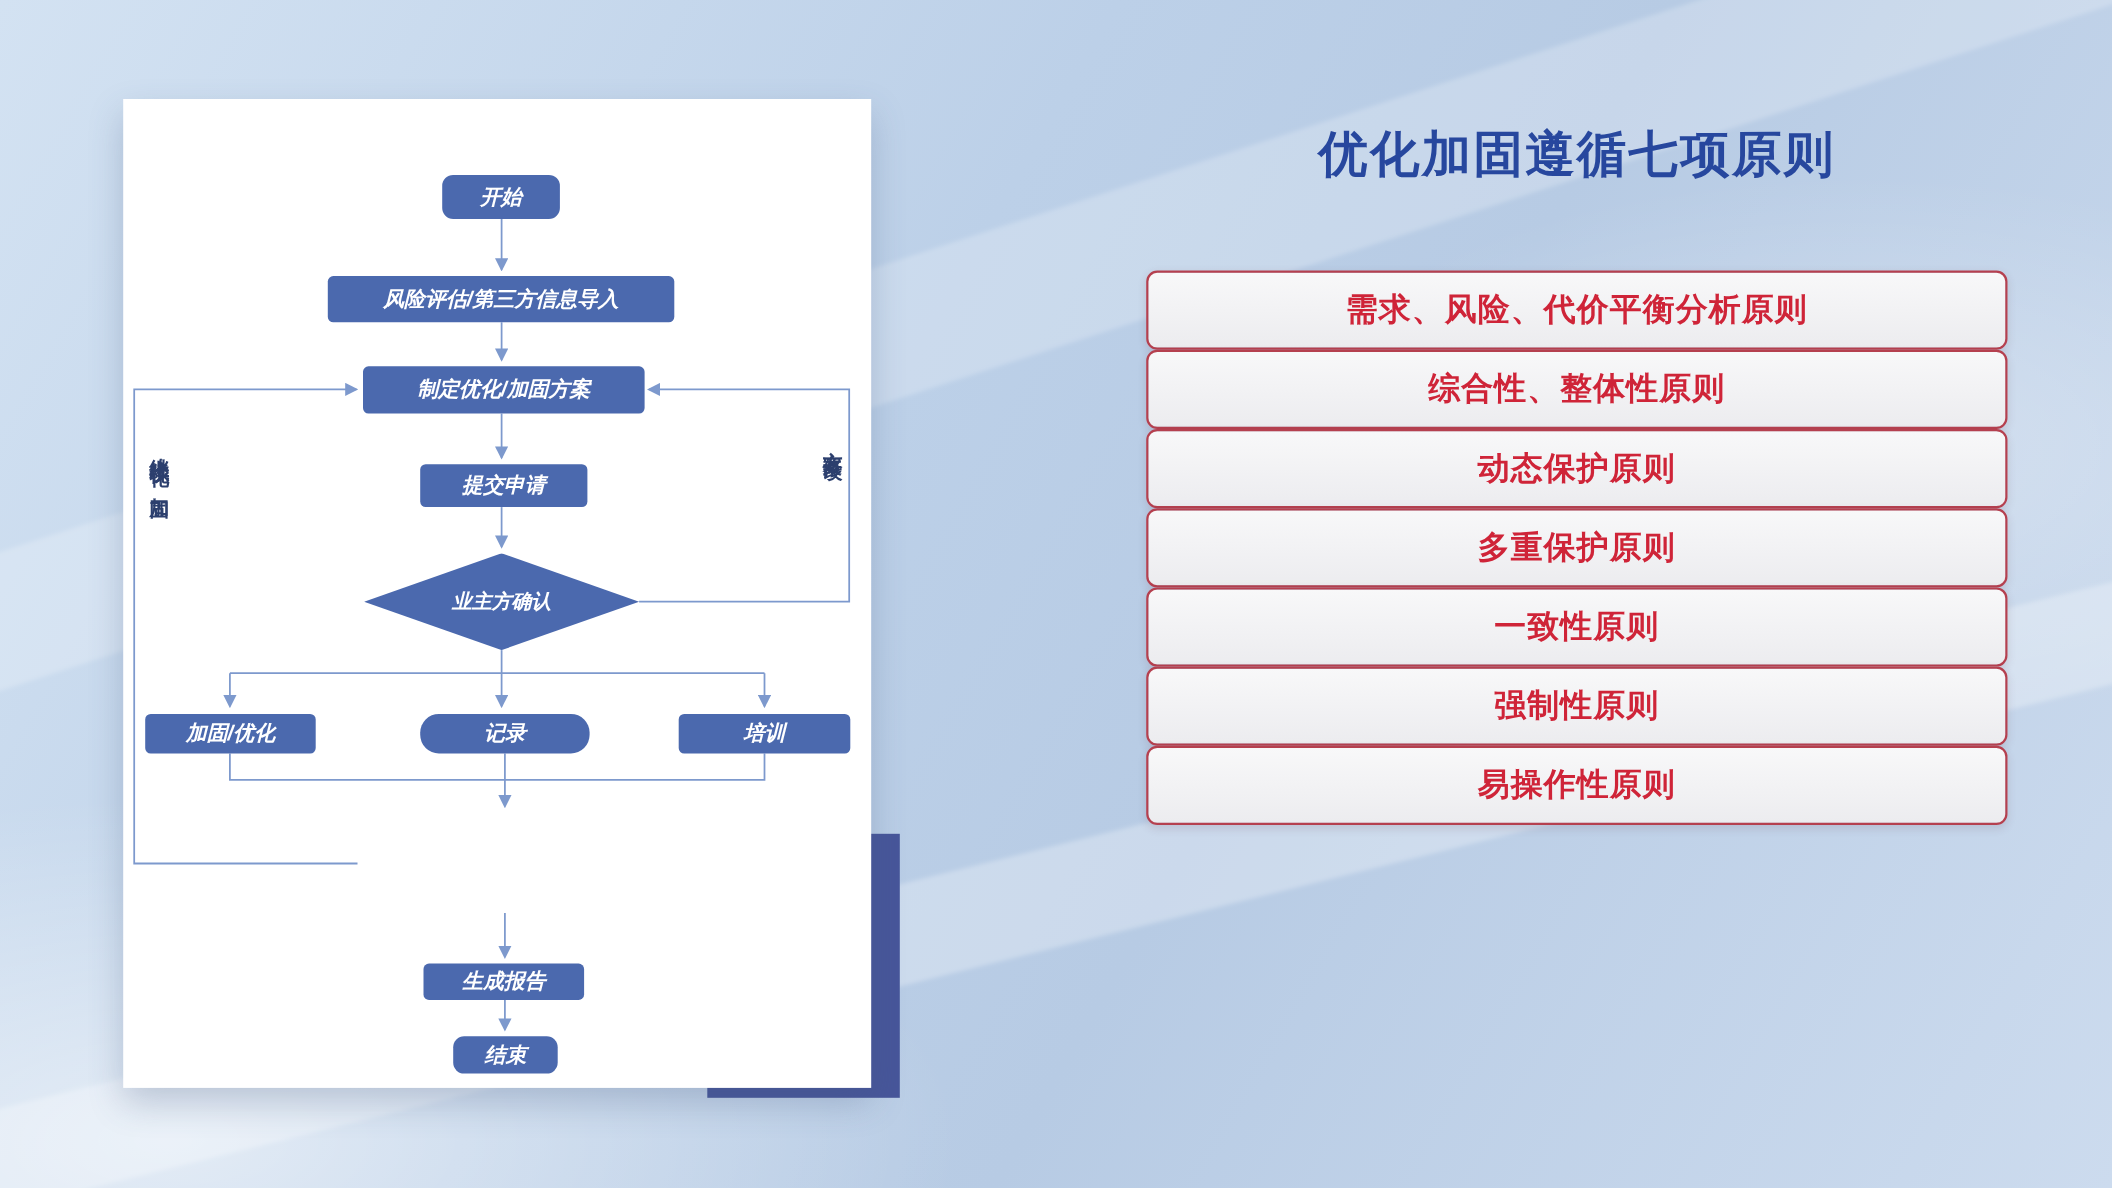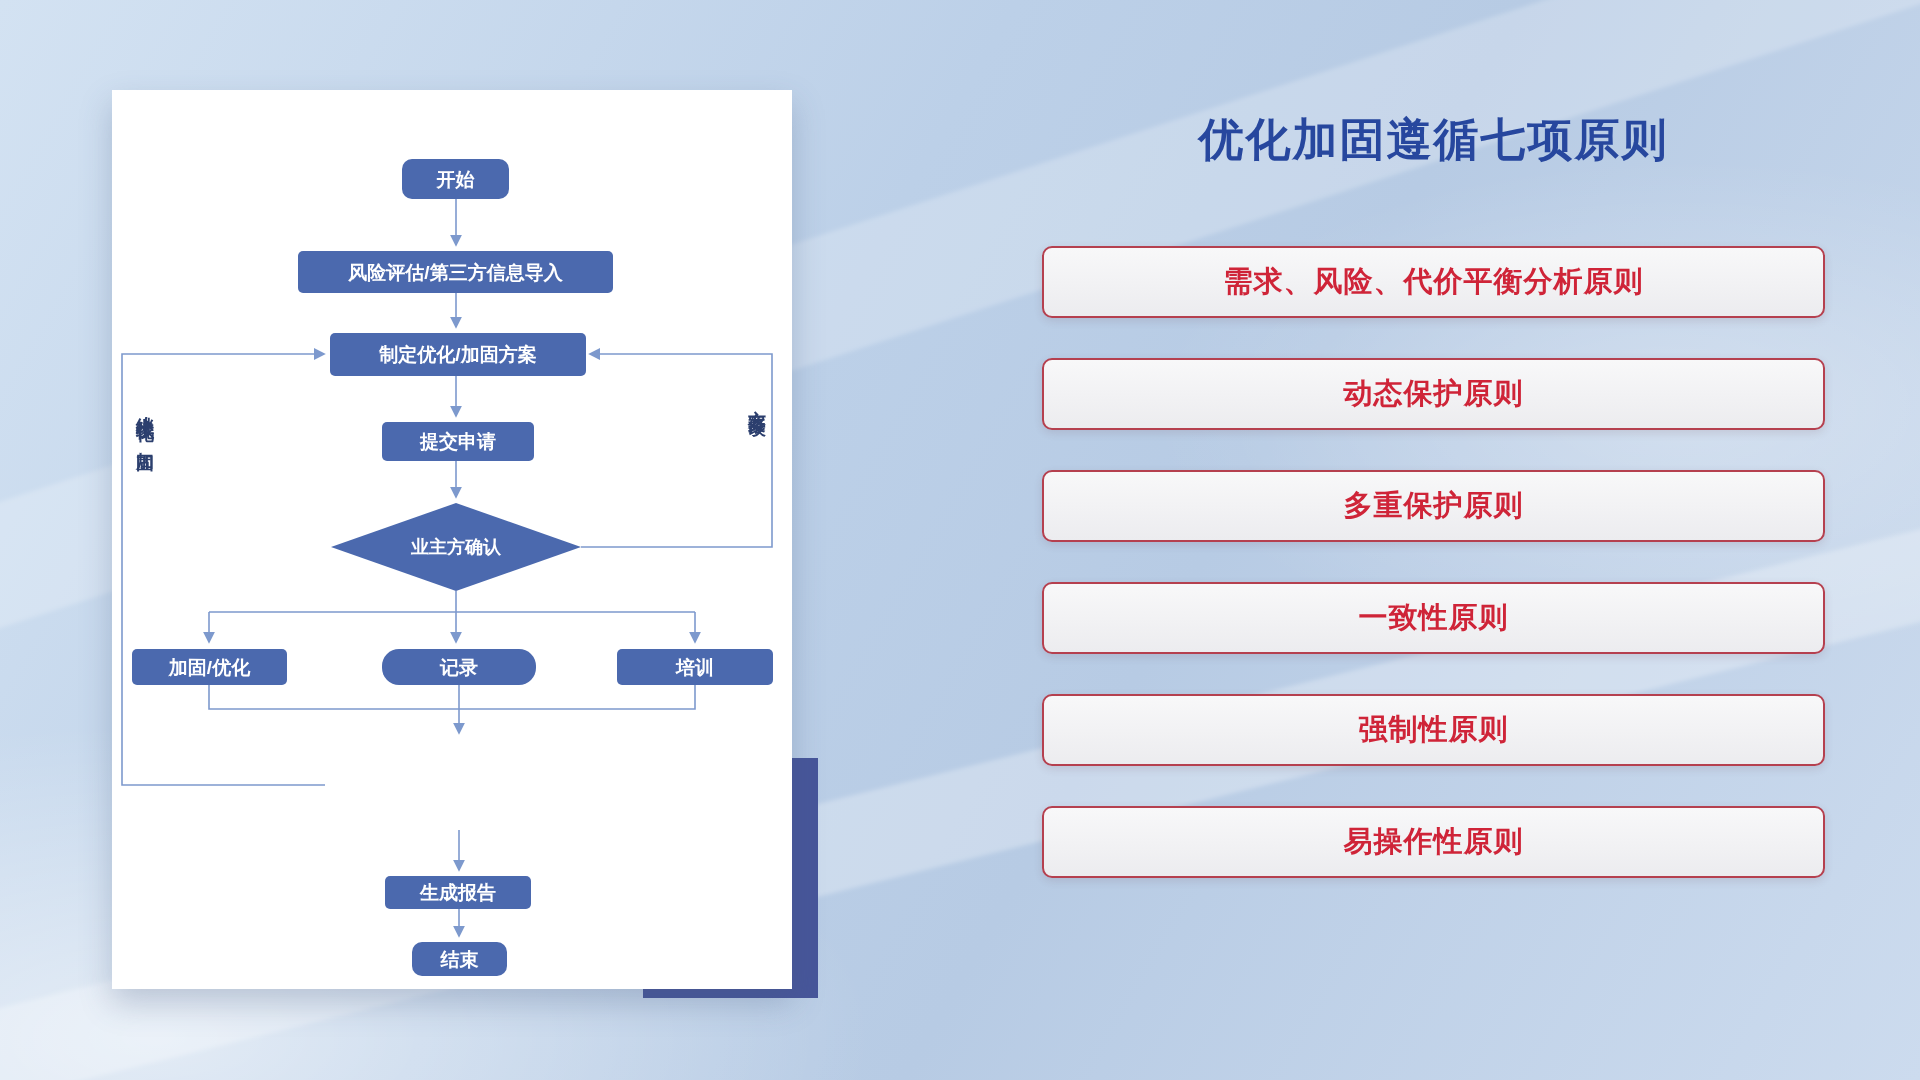--- a/index.html
+++ b/index.html
@@ -23,35 +23,36 @@
   .card {
     position:absolute; left:112px; top:90px; width:680px; height:899px; background:#ffffff;
     box-shadow:0 14px 30px rgba(70,90,130,.28); z-index:2;
   }
   .connectors { position:absolute; left:0; top:0; }
   .node {
     position:absolute; background:#4b69ae; color:#ffffff;
     display:flex; align-items:center; justify-content:center;
     font-size:19px; font-weight:600; border-radius:5px; white-space:nowrap;
     line-height:1;
+    font-style:italic;
   }
   .node.rounded { border-radius:10px; }
   .node.diamond { clip-path:polygon(50% 0,100% 50%,50% 100%,0 50%); border-radius:0; font-size:18px; }
   .vlabel {
     position:absolute; writing-mode:vertical-rl; text-orientation:upright;
     color:#2c3f6e; font-weight:700; font-size:18px; letter-spacing:3px; line-height:1;
   }
 
   
   .panel { position:absolute; left:1042px; top:0; width:783px; height:756px; z-index:2; }
   .panel-title {
     position:absolute; left:0; top:110px; width:100%; margin:0;
     text-align:center; font-size:45px; font-weight:bold; color:#27479e; letter-spacing:2px;
   }
-  .plist { position:absolute; left:0; top:246px; width:783px; display:flex; flex-direction:column; gap:40px; }
+  .plist { position:absolute; left:0; top:246px; width:783px; display:flex; flex-direction:column; }
   .pill {
     height:72px; box-sizing:border-box; border:2px solid #b5404f; border-radius:10px;
     background:linear-gradient(180deg,#f8f8f9 0%,#ececef 100%);
     display:flex; align-items:center; justify-content:center;
     font-size:29px; font-weight:600; color:#cf2438; letter-spacing:1px;
     box-shadow:0 3px 8px rgba(100,60,70,.14);
   }
 </style>
 </head>
 <body>
@@ -123,20 +124,23 @@
     <div class="vlabel" style="left:636px; top:306px;">方案修改</div>
   </div>
 
   <div class="panel">
     <h1 class="panel-title">优化加固遵循七项原则</h1>
     <div class="plist">
       <div class="pill">
           <span>需求、风险、代价平衡分析原则</span>
         </div>
       <div class="pill">
+          <span>综合性、整体性原则</span>
+        </div>
+      <div class="pill">
           <span>动态保护原则</span>
         </div>
       <div class="pill">
           <span>多重保护原则</span>
         </div>
       <div class="pill">
           <span>一致性原则</span>
         </div>
       <div class="pill">
           <span>强制性原则</span>

